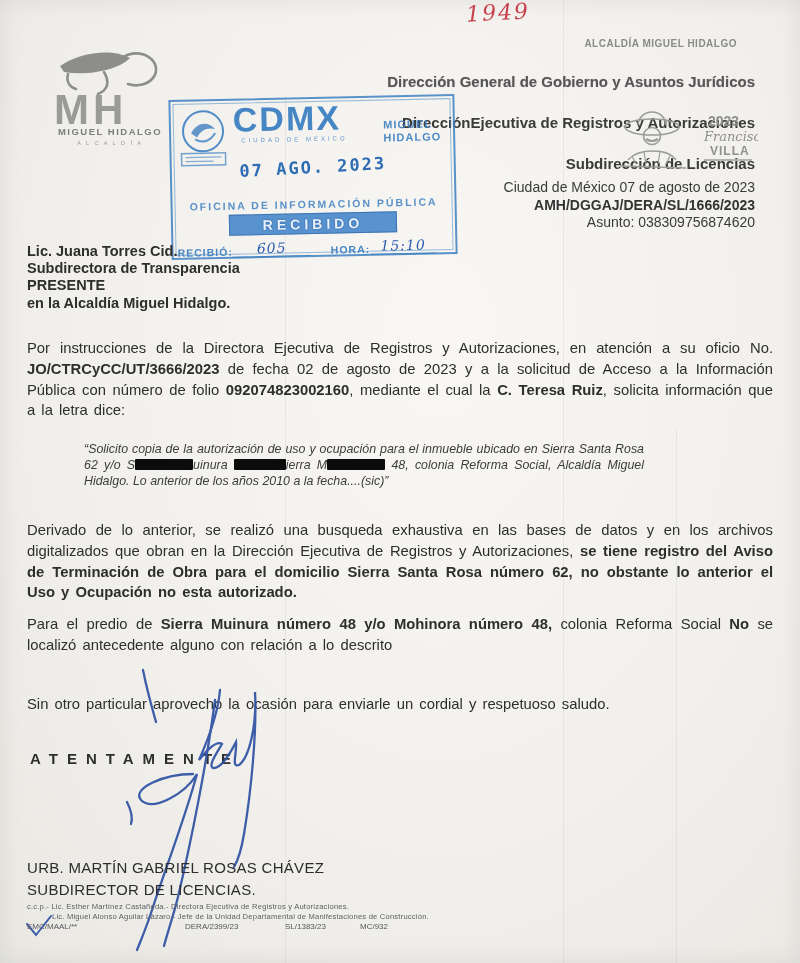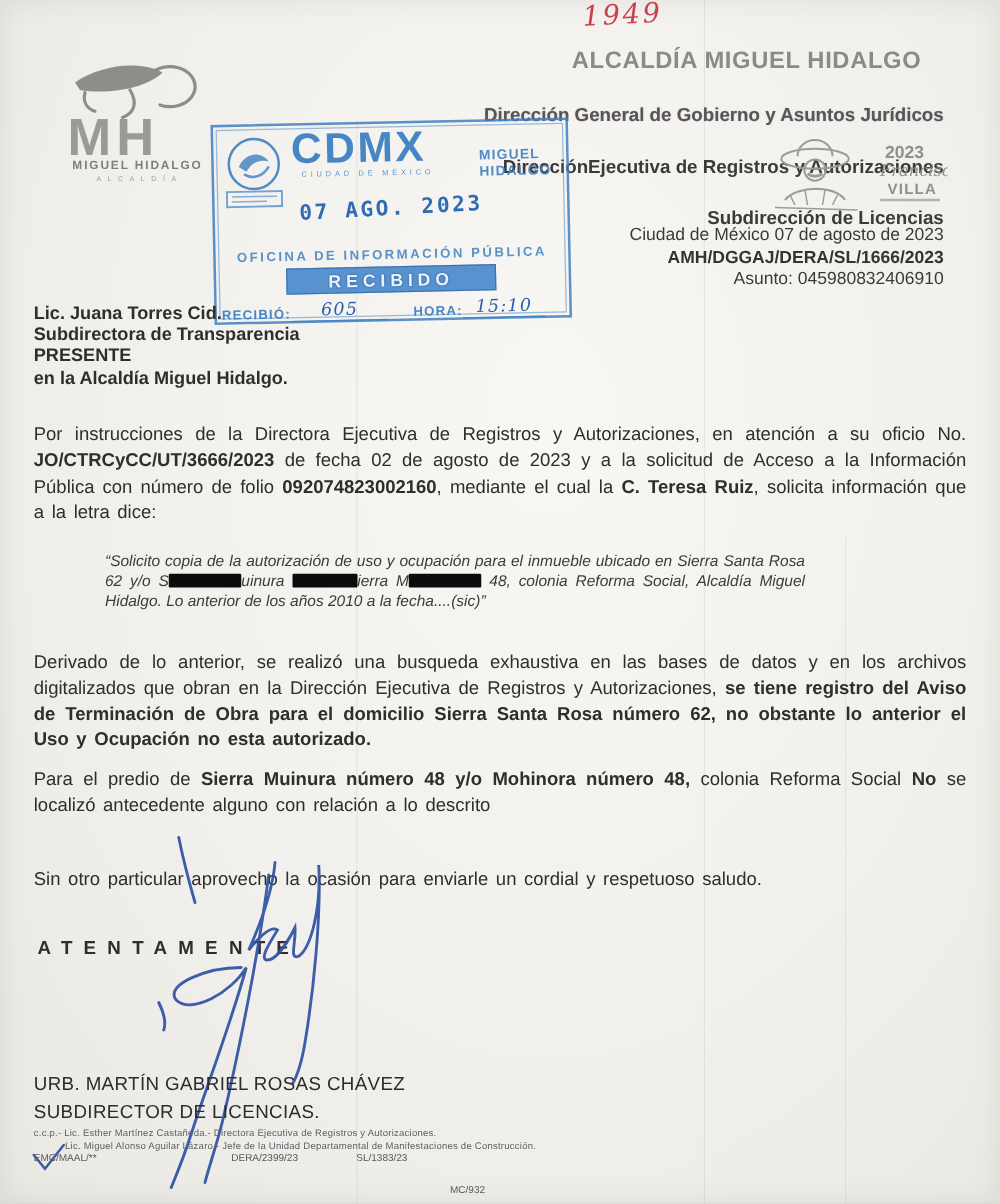--- a/index.html
+++ b/index.html
@@ -16,21 +16,21 @@
 
   
   .note-red { position:absolute; left:466px; top:0; font-family:"DejaVu Serif", serif;
     font-style:italic; font-size:22px; color:#c8414d; transform:rotate(-3deg); letter-spacing:2px; }
 
   
   .mh-logo { position:absolute; left:46px; top:32px; width:128px; height:118px; }
 
   
   .hdr { position:absolute; top:38px; right:45px; width:560px; text-align:right; }
-  .hdr .agency { font-size:19px; font-weight:bold; color:#8a8a88; letter-spacing:.5px; margin-bottom:9px; margin-right:18px; }
+  .hdr .agency { font-size:10px; font-weight:bold; color:#8a8a88; letter-spacing:.5px; margin-bottom:9px; margin-right:18px; }
   .hdr .dept { font-size:15px; font-weight:bold; color:#3a3a3a; line-height:17px;margin-top:24px; }
   .hdr .dept1 { color:#55565a; text-shadow:0 0 1px rgba(120,60,60,.35); }
 
   .villa { position:absolute; left:612px; top:106px; width:146px; height:70px; }
 
   .ref-block { position:absolute; top:179px; right:45px; text-align:right; font-size:14px; color:#3a3a3a; line-height:17.5px; }
 
   
   .stamp { position:absolute; left:170px; top:97px; width:286px; height:160px;
     transform:rotate(-1.2deg); color:#3d7fc2; }
@@ -79,21 +79,21 @@
   .signature { position:absolute; left:15px; top:662px; width:290px; height:300px; pointer-events:none; }
 
   .signer { position:absolute; left:27px; top:857px; font-size:15px; font-weight:normal;
     line-height:22px; color:#2c2c2c; letter-spacing:.3px; }
 
   .ccp { position:absolute; font-size:7.6px; color:#5c5e63; letter-spacing:.2px; }
   .ccp1 { left:27px; top:902px; }
   .ccp2 { left:52px; top:912px; }
   .codes { position:absolute; left:27px; top:922px; width:420px; font-size:8px; color:#55575c; }
   .codes span { position:absolute; white-space:nowrap; }
-  .code0 { left:0; } .code1 { left:158px; } .code2 { left:258px; } .code3 { left:333px;margin-top:25px; }
+  .code0 { left:0; } .code1 { left:158px; } .code2 { left:258px; } .code3 { left:333px; }
 </style>
 </head>
 <body>
 
 <div class="paper">
 
   <div class="fold" style="left:285px; top:95px; height:868px;"></div>
   <div class="fold" style="left:563px; top:0; height:963px;"></div>
   <div class="fold" style="left:676px; top:430px; height:533px;"></div>
 
@@ -131,21 +131,21 @@
     </g>
     <text x="96" y="20" font-size="14" font-weight="bold" fill="#8f8f8d" font-family="Liberation Sans, sans-serif">2023</text>
     <text x="92" y="35" font-size="13" font-style="italic" fill="#8f8f8d" font-family="DejaVu Serif, serif">Francisco</text>
     <text x="98" y="49" font-size="12" font-weight="bold" letter-spacing="1" fill="#8f8f8d" font-family="Liberation Sans, sans-serif">VILLA</text>
     <path d="M92 54 L140 54" stroke="#b3b3b1" stroke-width="2"></path>
   </svg>
 
   <div class="ref-block">
     <div>Ciudad de México 07 de agosto de 2023</div>
     <div style="font-weight:bold; color:#333;">AMH/DGGAJ/DERA/SL/1666/2023</div>
-    <div>Asunto: 045980832406910</div>
+    <div>Asunto: 038309756874620</div>
   </div>
 
   <div class="stamp">
     <div class="frame"></div>
     <svg class="emblem" width="54" height="62" viewBox="0 0 54 62">
       <circle cx="26" cy="25" r="20" fill="none" stroke="rgba(61,127,194,.9)" stroke-width="2"></circle>
       <path d="M14 27 C20 15 32 15 38 23 C30 21 24 24 20 31 Z" fill="rgba(61,127,194,.8)"></path>
       <path d="M18 33 C26 38 34 34 38 27" fill="none" stroke="rgba(61,127,194,.8)" stroke-width="2"></path>
       <rect x="4" y="47" width="44" height="12" fill="none" stroke="rgba(61,127,194,.7)" stroke-width="1.5"></rect>
       <path d="M8 51 L44 51 M8 55 L36 55" stroke="rgba(61,127,194,.6)" stroke-width="1.2"></path>

